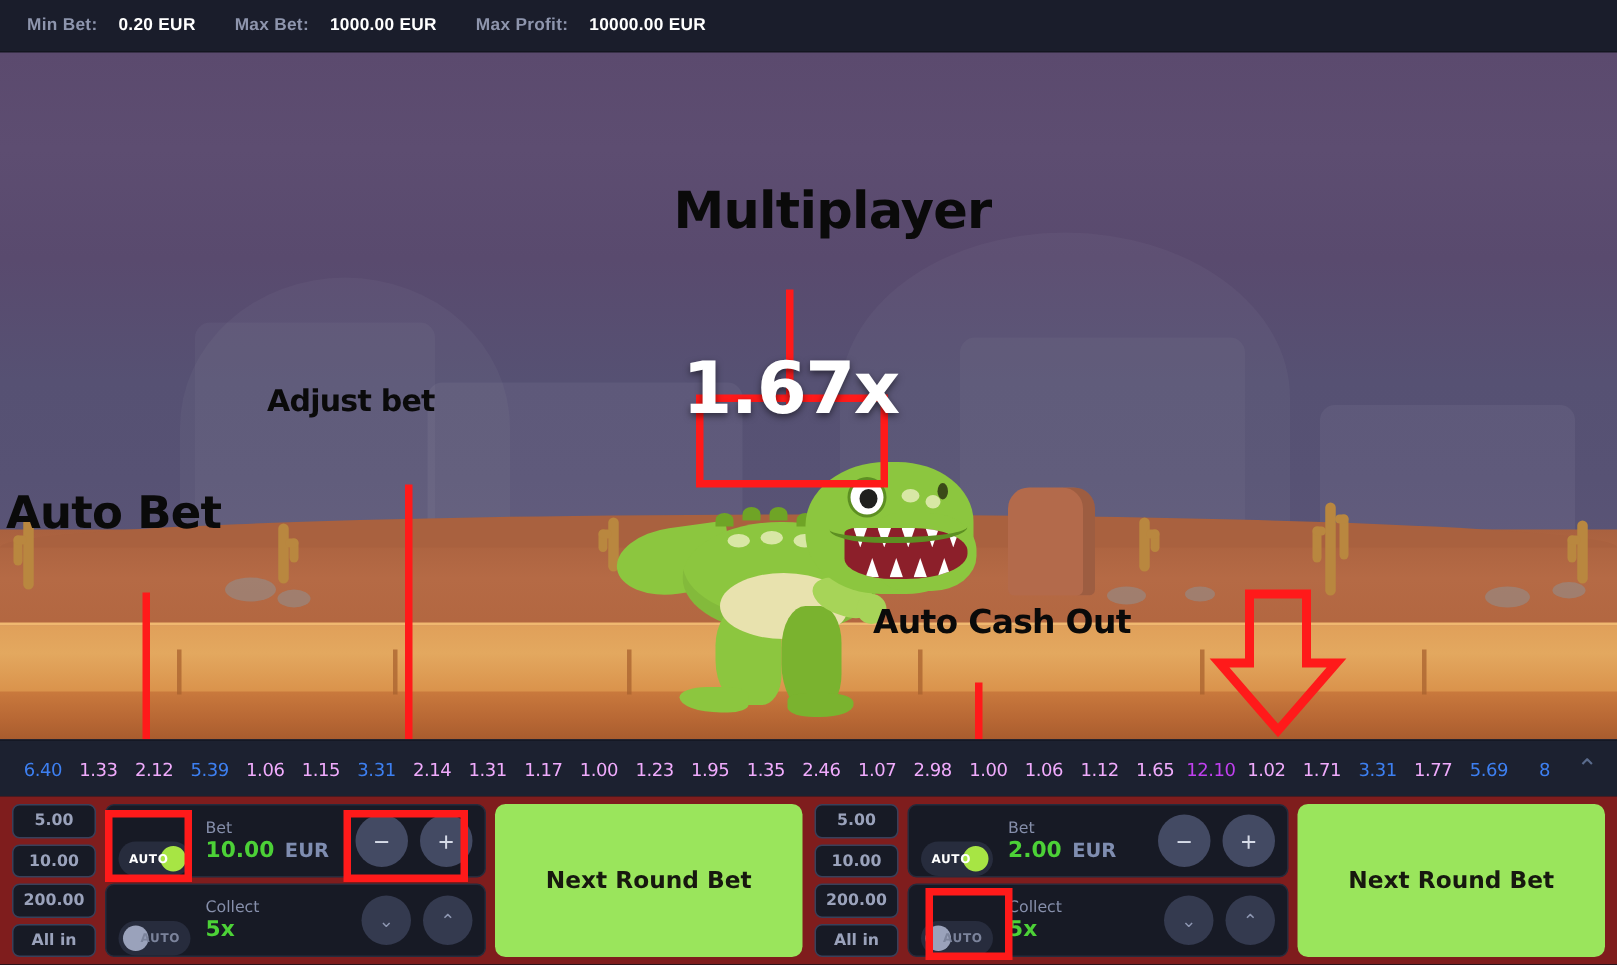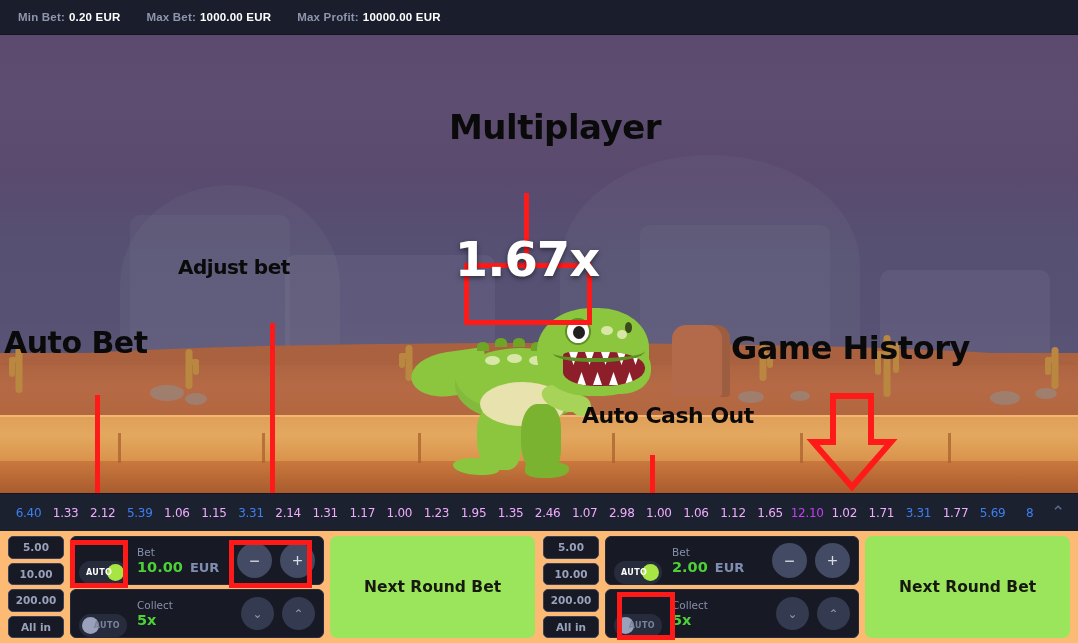--- a/index.html
+++ b/index.html
@@ -14,21 +14,21 @@
   
   .topbar {
     position: absolute; left: 0; top: 0; width: 1078px; height: 35px;
     background: #1a1d2b;
     display: flex; align-items: center; gap: 0px;
     padding-left: 18px;
     border-bottom: 1px solid #13151f;
   }
   .tb-group { display: flex; align-items: baseline; margin-right: 26px; }
   .tb-label { color: #8e95ad; font-size: 11.5px; font-weight: bold; letter-spacing: .2px; }
-  .tb-value { color: #ffffff; font-size: 11.5px; font-weight: bold; margin-left: 4px; letter-spacing: .2px; }
+  .tb-value { color: #ffffff; font-size: 11.5px; font-weight: bold; margin-left: 14px; letter-spacing: .2px; }
 
   
   .scene {
     position: absolute; left: 0; top: 35px; width: 1078px; height: 458px;
     overflow: hidden;
     background: linear-gradient(180deg,
        #5b4a6e 0%, #5d4d71 14%, #594a6e 30%,
        #565173 48%, #575274 62%, #5a5476 72%, #5d5578 78%);
   }
   .sky-blob {
@@ -197,21 +197,21 @@
   .h-green  { color: #f0abfc; }
   .h-purple { color: #c040ef; }
   .hist-arrow {
     width: 20px; flex: 0 0 20px; display:flex; align-items:center; justify-content:center;
     color:#5a6b8c; font-size: 17px;
   }
 
   
   .panels {
     position: absolute; left: 0; top: 531px; width: 1078px; height: 112px;
-    background: #fdba74;
+    background: #7f1d1d;
     display: flex; gap: 8px; padding: 5px 8px;
   }
   .panel { flex: 1 1 0; display: flex; gap: 6px; }
   .quickcol { display:flex; flex-direction: column; justify-content: space-between; width: 56px; flex: 0 0 56px; gap: 4px; }
   .quickbtn {
     flex: 1 1 0; border: 1px solid #39405a; border-radius: 5px;
     background: #171a25; color: #9aa2bb;
     font-size: 10.5px; font-weight: bold;
     display:flex; align-items:center; justify-content:center;
     font-family: "DejaVu Sans", sans-serif;
@@ -372,33 +372,32 @@
         <div class="tooth tooth-up" style="left:62px;"></div>
       </div>
       <div class="d-part d-jawline"></div>
       <div class="d-part d-eyew"></div>
       <div class="d-part d-eyeb"></div>
       <div class="d-part d-nostril"></div>
       <div class="d-part d-scale" style="left:176px; top:26px; width:12px;"></div>
       <div class="d-part d-scale" style="left:192px; top:30px; width:10px;"></div>
     </div>
 
-    <div class="anno-text" style="left:449px; top:72px; font-size:34px;">Multiplayer</div>
+    <div class="anno-text" style="left:449px; top:86px; font-size:34px;">Multiplayer</div>
     <div class="anno-line" style="left:524px; top:158px; height:78px;"></div>
 
     <div class="anno-text" style="left:178px; top:220px; font-size:20px;">Adjust bet</div>
     <div class="anno-line" style="left:270px; top:288px; height:170px;"></div>
 
     <div class="anno-text" style="left:4px; top:290px; font-size:30px;">Auto Bet</div>
     <div class="anno-line" style="left:95px; top:360px; height:98px;"></div>
 
     <div class="anno-text" style="left:582px; top:368px; font-size:22px;">Auto Cash Out</div>
     <div class="anno-line" style="left:650px; top:420px; height:38px;"></div>
 
-    <div class="anno-text" style="left:731px; top:294px; font-size:32px;">Game History</div>
     <svg class="anno-arrow" style="left:806px; top:357px;" width="92" height="101" viewBox="0 0 92 101">
       <polygon points="27,4 65,4 65,50 85,50 46,95 7,50 27,50" fill="none" stroke="#ff1a1a" stroke-width="6" stroke-linejoin="miter"></polygon>
     </svg>
   </div>
 
   <div class="anno-box" style="left:464px; top:263px; width:128px; height:62px;"></div>
   <div class="multiplier">1.67x</div>
 
   <div class="history">
     <div class="hist-item h-blue">6.40</div>

